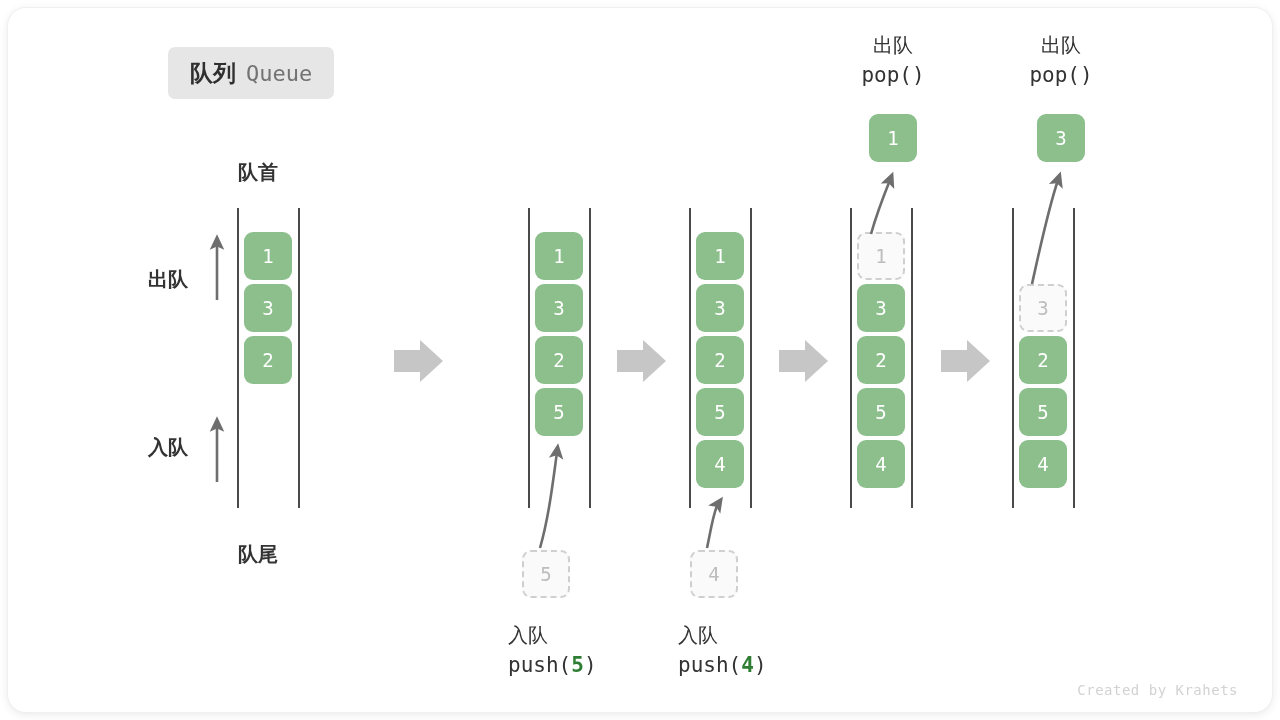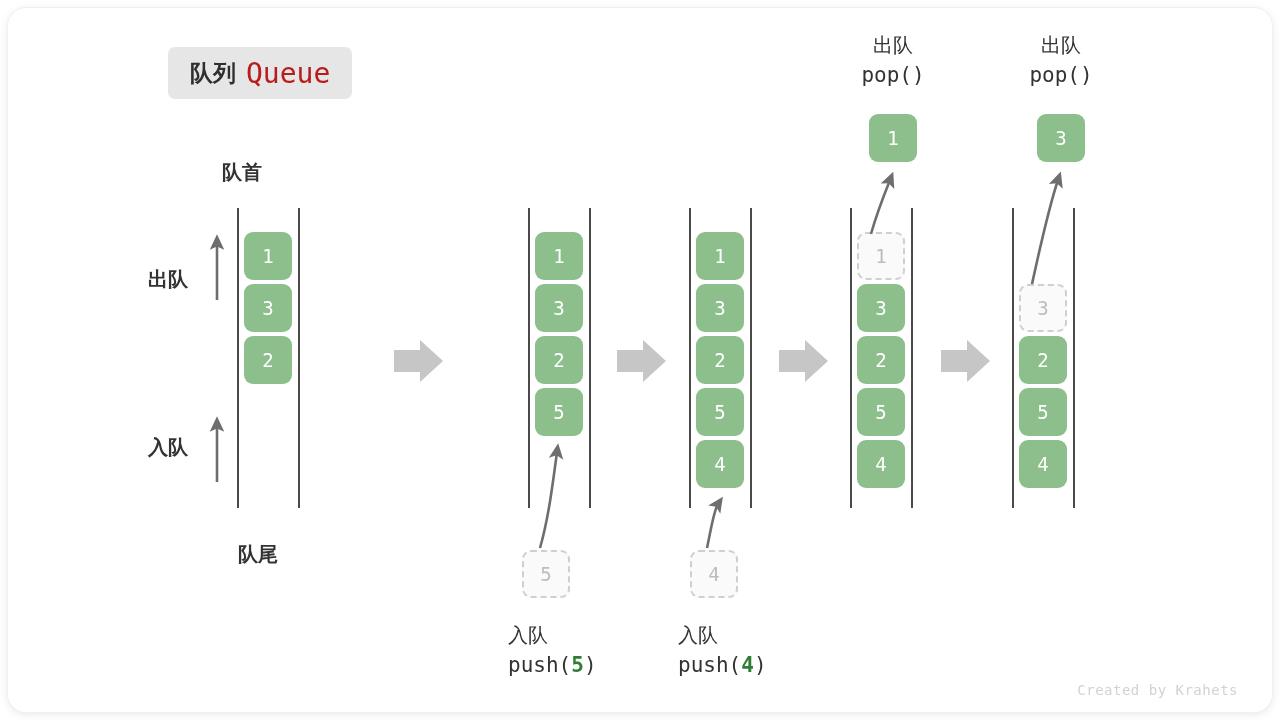--- a/index.html
+++ b/index.html
@@ -19,21 +19,21 @@
   
   .title-badge{
     position:absolute;left:168px;top:47px;
     height:52px;box-sizing:border-box;
     padding:0 22px;
     background:#e6e6e6;border-radius:7px;
     display:flex;align-items:center;gap:10px;
     white-space:nowrap;
   }
   .title-cn{font-size:23px;font-weight:bold;color:#2f2f2f;}
-  .title-en{font-family:"DejaVu Sans Mono","Liberation Mono",monospace;font-size:28px;color:#b91c1c;}
+  .title-en{font-family:"DejaVu Sans Mono","Liberation Mono",monospace;font-size:22px;color:#737373;}
 
   
   .col{position:absolute;}
   .rail{position:absolute;width:2px;background:#4a4a4a;}
   .cell{
     position:absolute;width:48px;height:48px;
     border-radius:9px;
     display:flex;align-items:center;justify-content:center;
     font-size:19px;color:#ffffff;
     font-family:"DejaVu Sans Mono","Liberation Mono",monospace;
@@ -70,21 +70,21 @@
 
 <div id="card"></div>
 
 <div id="stage">
 
   <div class="title-badge">
     <span class="title-cn">队列</span>
     <span class="title-en">Queue</span>
   </div>
 
-  <div class="lbl-cn" style="left:222px;top:159px;">队首</div>
+  <div class="lbl-cn" style="left:238px;top:159px;">队首</div>
   <div class="lbl-cn" style="left:238px;top:541px;">队尾</div>
   <div class="lbl-cn" style="left:148px;top:266px;">出队</div>
   <div class="lbl-cn" style="left:148px;top:434px;">入队</div>
 
   <div class="col">
     <div class="rail" style="left:237px;top:208px;height:300px;"></div>
     <div class="rail" style="left:298px;top:208px;height:300px;"></div>
     <div class="cell filled" style="left:244px;top:232px;">1</div>
     <div class="cell filled" style="left:244px;top:284px;">3</div>
     <div class="cell filled" style="left:244px;top:336px;">2</div>

